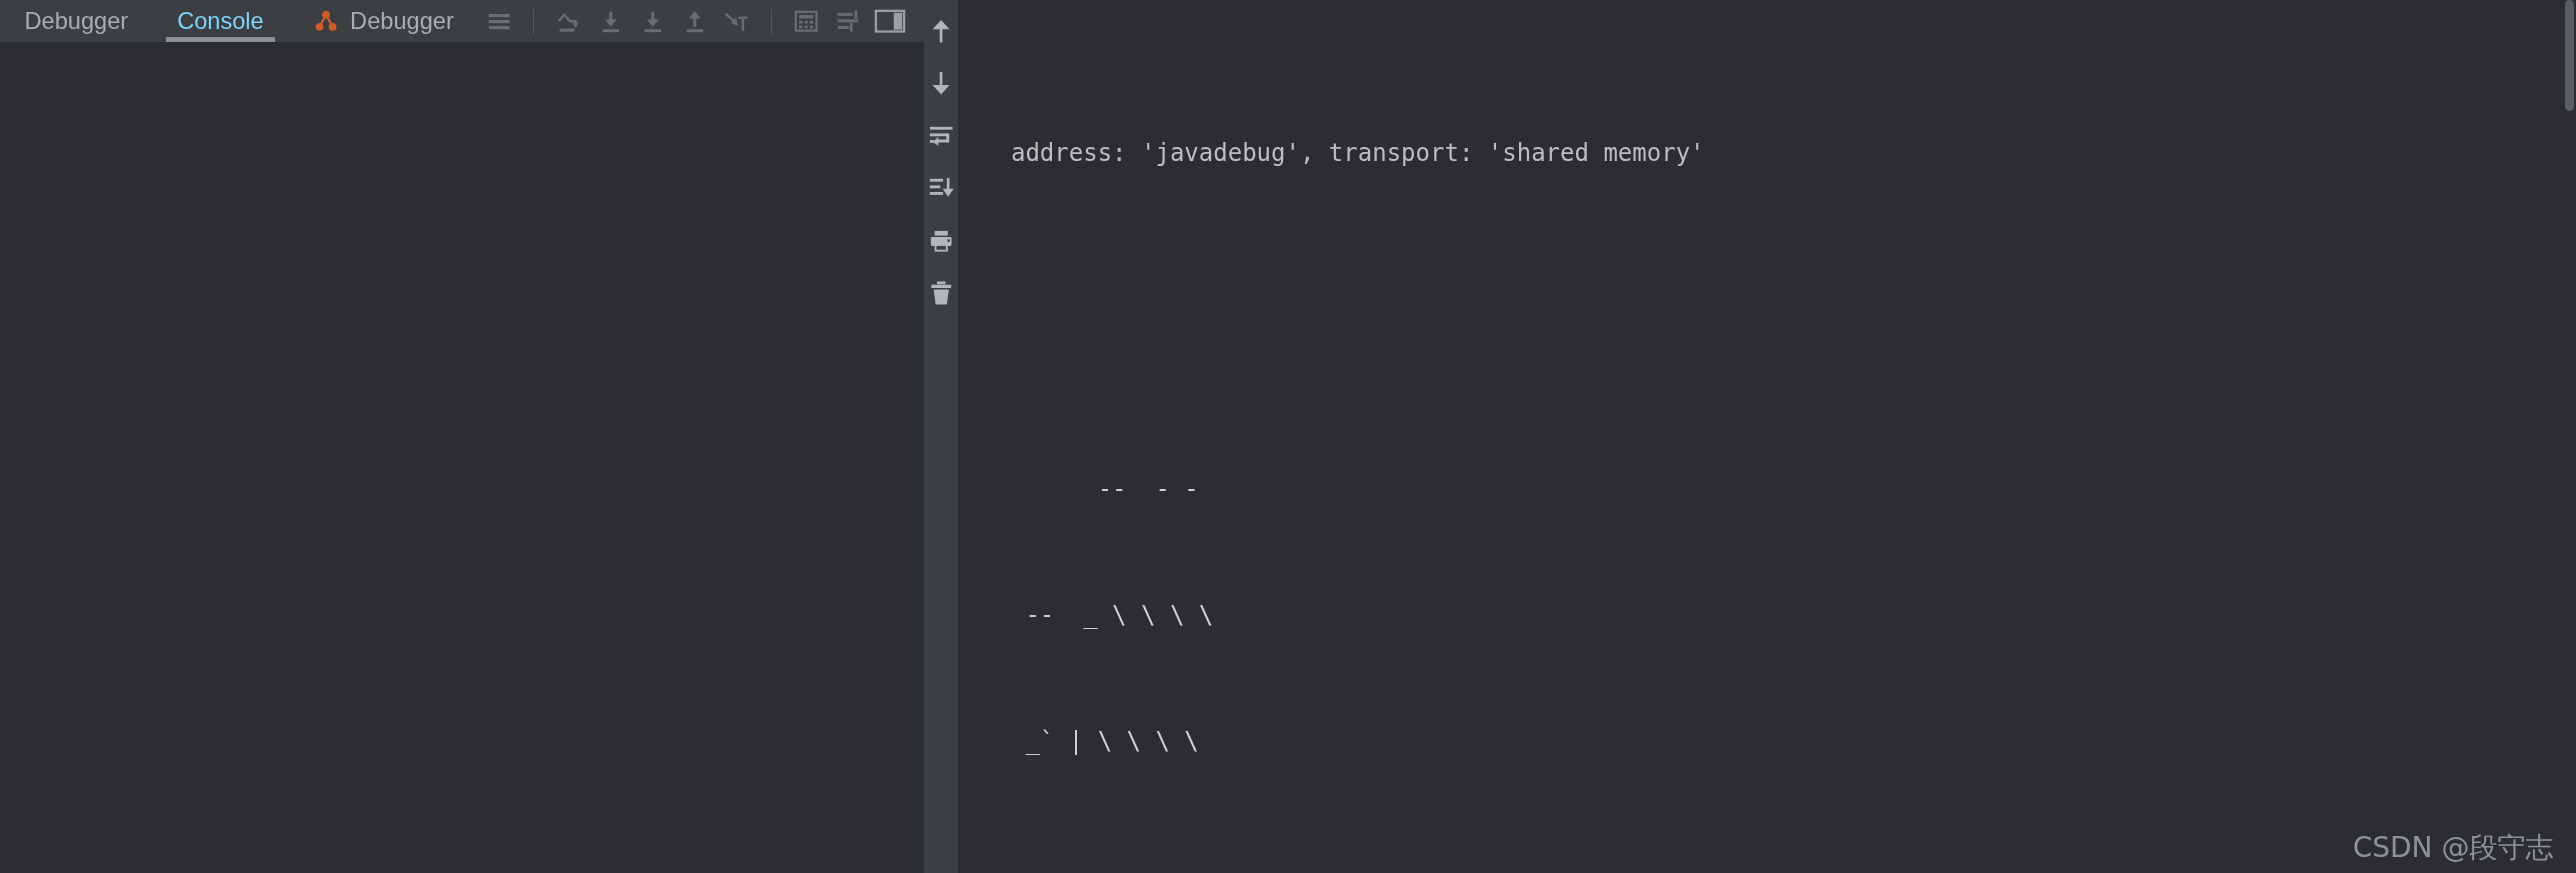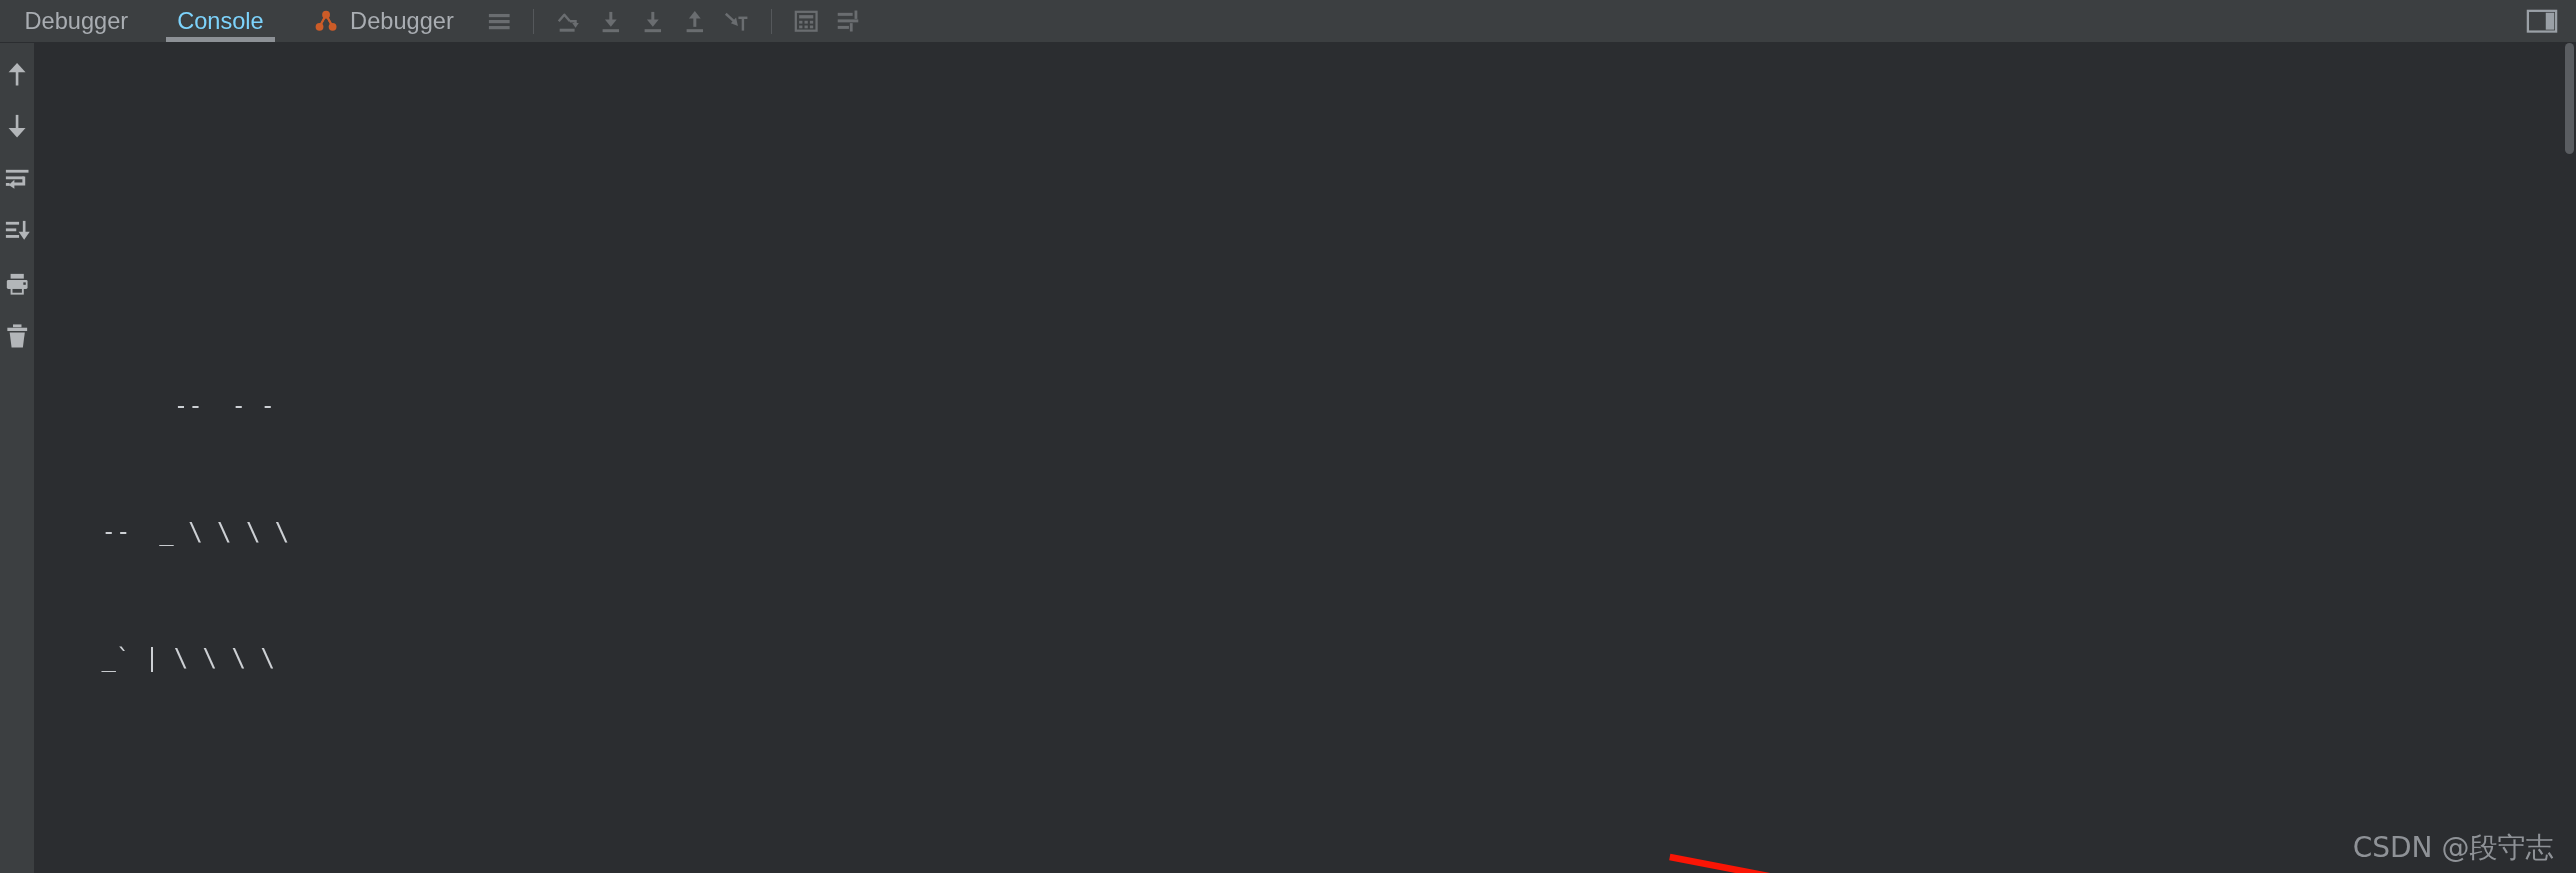--- a/index.html
+++ b/index.html
@@ -12,21 +12,21 @@
     height: 874px;
     overflow: hidden;
     font-family: "DejaVu Sans Mono", monospace;
   }
   .app {
     position: relative;
     width: 2576px;
     height: 874px;
     background: #2b2d30;
     display: flex;
-    flex-direction: column;
+    flex-direction: row;
   }
 
   
   .tabbar {
     height: 42px;
     min-height: 42px;
     background: #3c3f41;
     display: flex;
     align-items: stretch;
     position: relative;
@@ -335,20 +335,21 @@
           <rect x="8.5" y="1.5" width="9" height="3" fill="#b3b6b9"></rect>
           <rect x="2.5" y="5" width="21" height="3.5" fill="#b3b6b9"></rect>
           <path d="M5 10 L21 10 L19 26 L7 26 Z" fill="#b3b6b9"></path>
         </svg>
       </div>
     </div>
 
     <div class="console-wrap">
       <div class="console">
 
+        <div class="line"><span class="c-gray">address: 'javadebug', transport: 'shared memory'</span></div>
 
         <div class="blank"></div>
 
         <div class="banner-line">      --  - -</div>
         <div class="banner-line"> --  _ \ \ \ \</div>
         <div class="banner-line"> _` | \ \ \ \</div>
         
         
         
         

